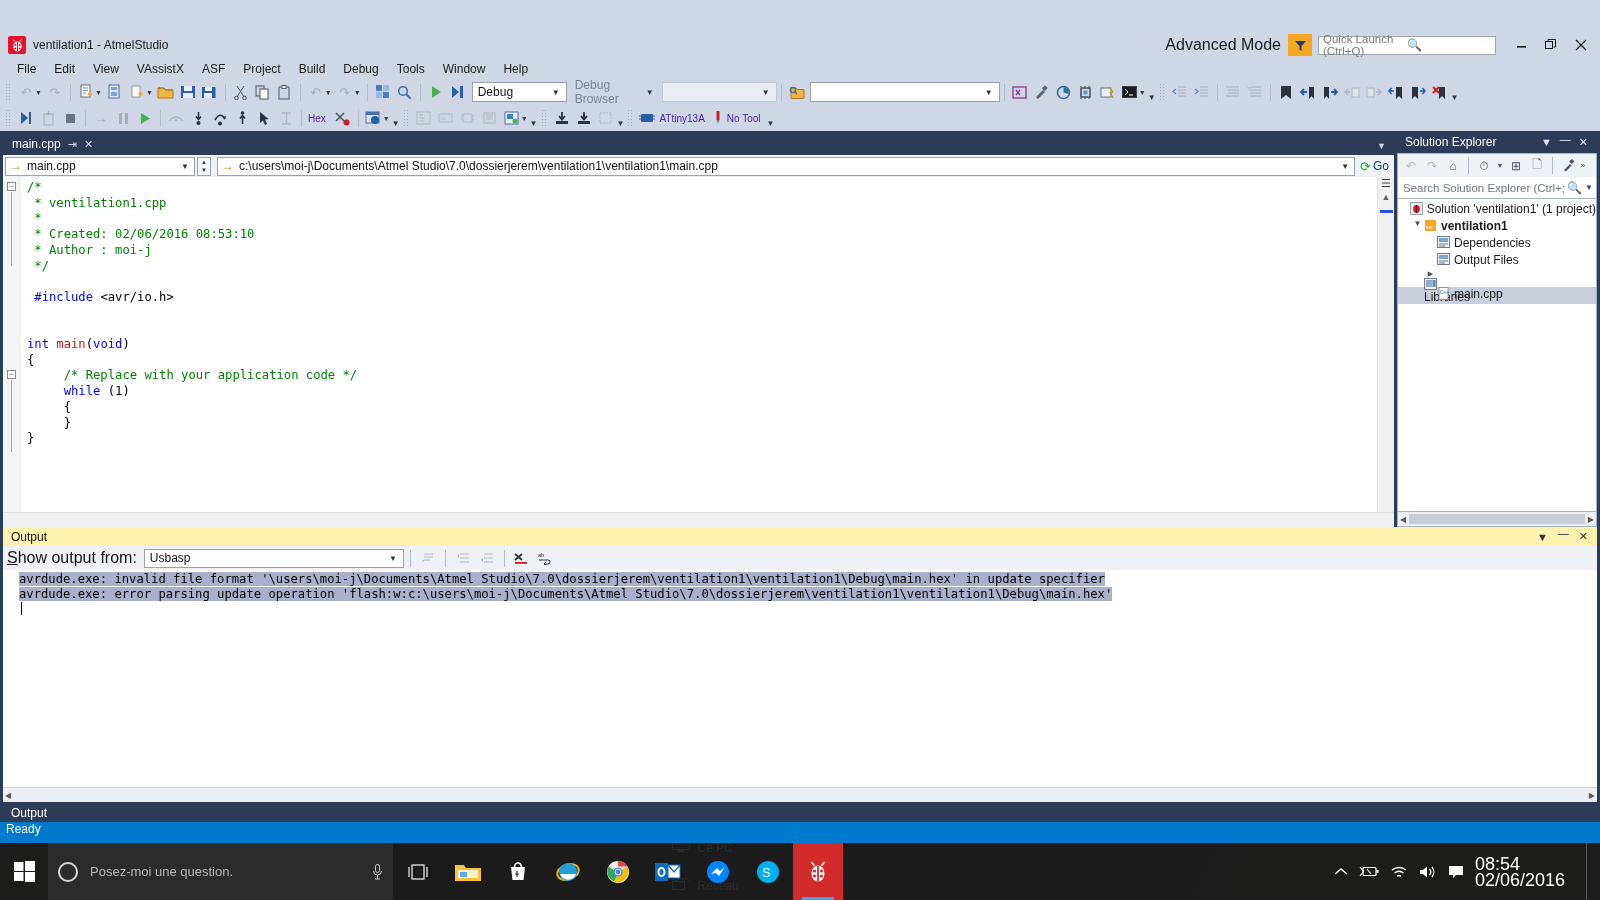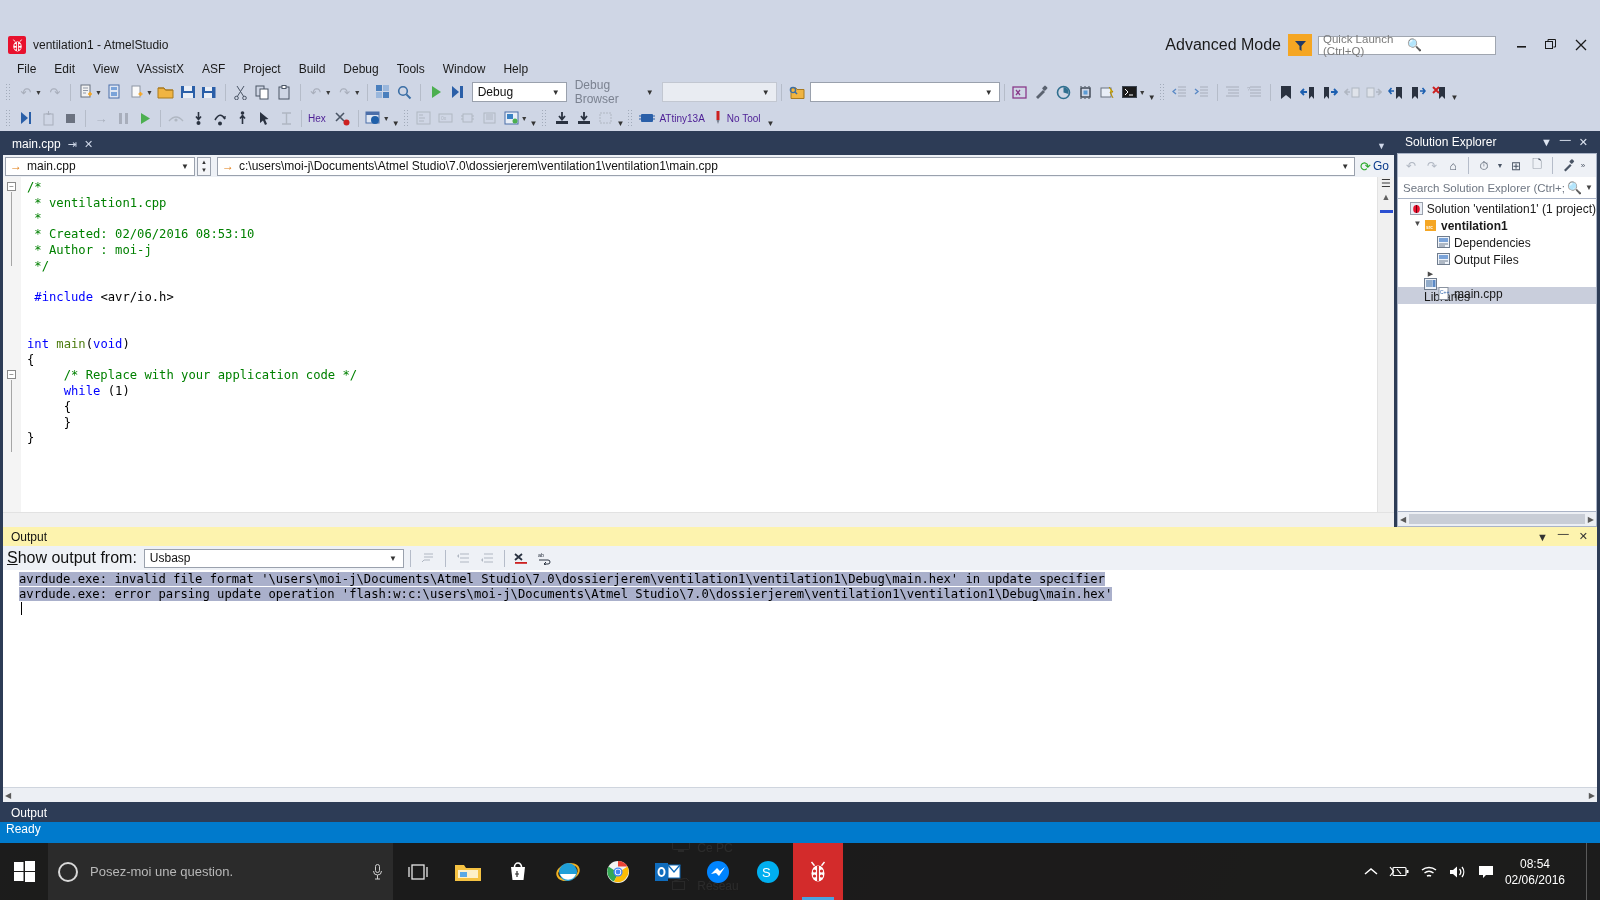--- a/index.html
+++ b/index.html
@@ -118,21 +118,21 @@
   .codepane { flex: 1; position: relative; overflow: hidden; }
   .margin-col { position: absolute; left: 0; top: 0; width: 18px; height: 100%; background: #f4f4f4; }
   pre.code {
     position: absolute; left: 24px; top: 3px; right: 0;
     font-family: "DejaVu Sans Mono", monospace; font-size: 12.2px; line-height: 15.7px;
     white-space: pre; color: #000;
   }
   .c-com { color: #008000; }
   .c-kw  { color: #0000ff; }
   .c-pre { color: #0000ff; }
-  .c-fn  { color: #4d7c0f; }
+  .c-fn  { color: #b91c1c; }
   .fold {
     position: absolute; left: 4px; width: 9px; height: 9px; border: 1px solid #8a8a8a;
     background: #fff; color: #555; font-size: 8px; line-height: 7px; text-align: center;
   }
   .foldline { position: absolute; left: 8px; width: 1px; background: #a6a6a6; }
 
   .vscroll { width: 17px; background: #f0f0f0; border-left: 1px solid #e2e2e2;
              display: flex; flex-direction: column; align-items: center; }
   .vscroll .sb-glyph { font-size: 9px; color: #606060; padding: 2px 0; }
   .vscroll .split { font-size: 11px; color: #3a3a3a; }
@@ -206,21 +206,21 @@
              padding: 0 10px; gap: 12px; }
   .cortana .ring { width: 20px; height: 20px; border: 2px solid #d8d8d8; border-radius: 50%; }
   .cortana .ph { flex: 1; color: #b8b8b8; font-size: 13px; }
   .cortana .mic { color: #cfcfcf; font-size: 15px; }
   .tsk { width: 50px; height: 57px; display: flex; align-items: center; justify-content: center;
          position: relative; }
   .tsk .ul { position: absolute; bottom: 0; left: 9px; right: 9px; height: 3px; background: #4aa3df; }
   .tsk.red { background: #d32b2b; }
   .tray { margin-left: auto; display: flex; align-items: center; height: 57px; gap: 11px; padding-right: 6px; }
   .tray .ti { color: #fff; font-size: 14px; }
-  .clock { color: #fff; font-size: 12px; text-align: center; line-height: 16px; padding-right: 10px; }
+  .clock { color: #fff; font-size: 18px; text-align: left; line-height: 16px; padding-right: 10px; }
   .showdesk { width: 8px; height: 57px; border-left: 1px solid #5a5a5a; }
 
   svg { display: block; }
 </style>
 </head>
 <body>
 
 <div id="app">
 
   <div class="desktop">

